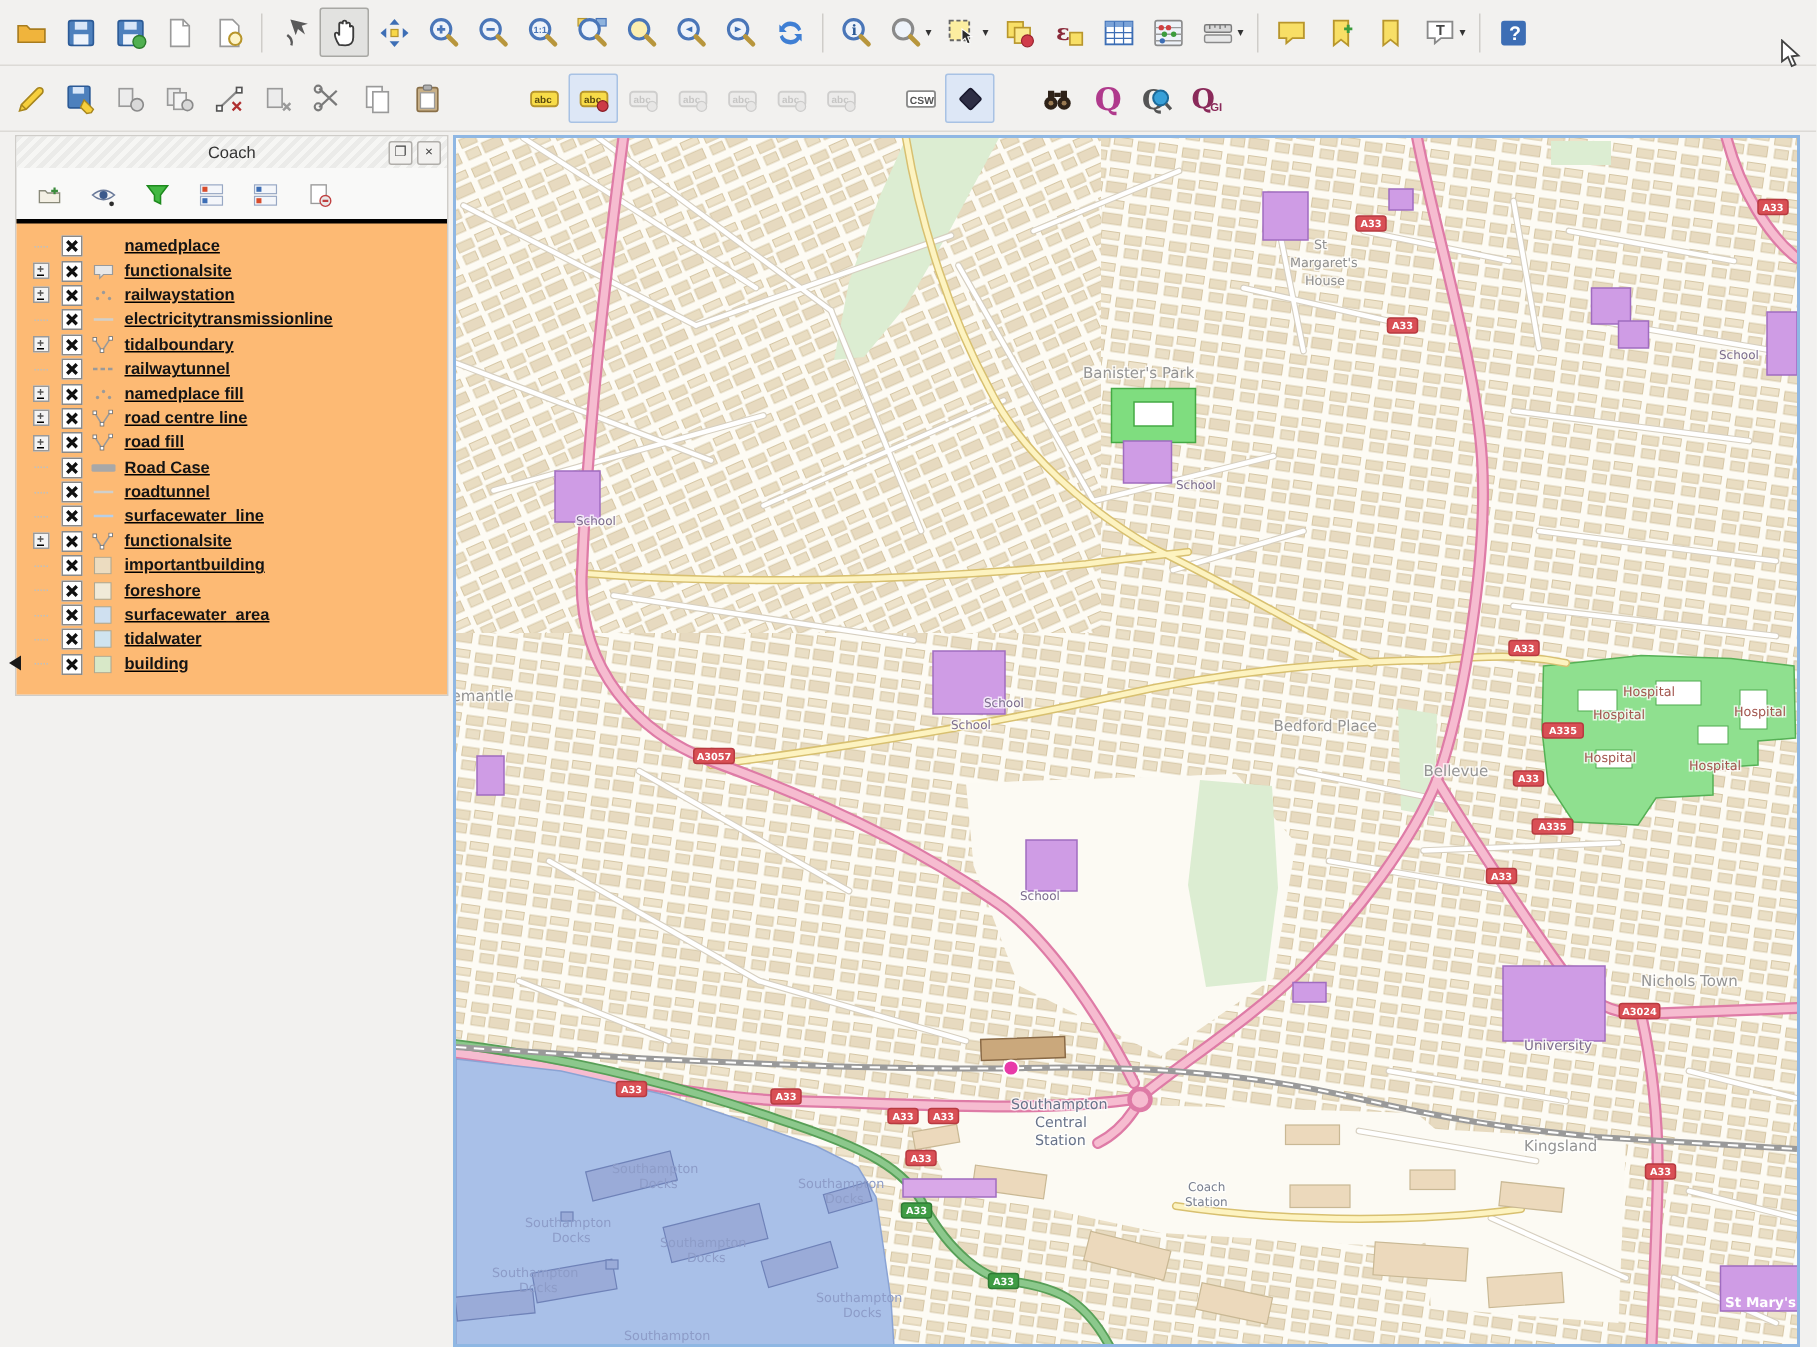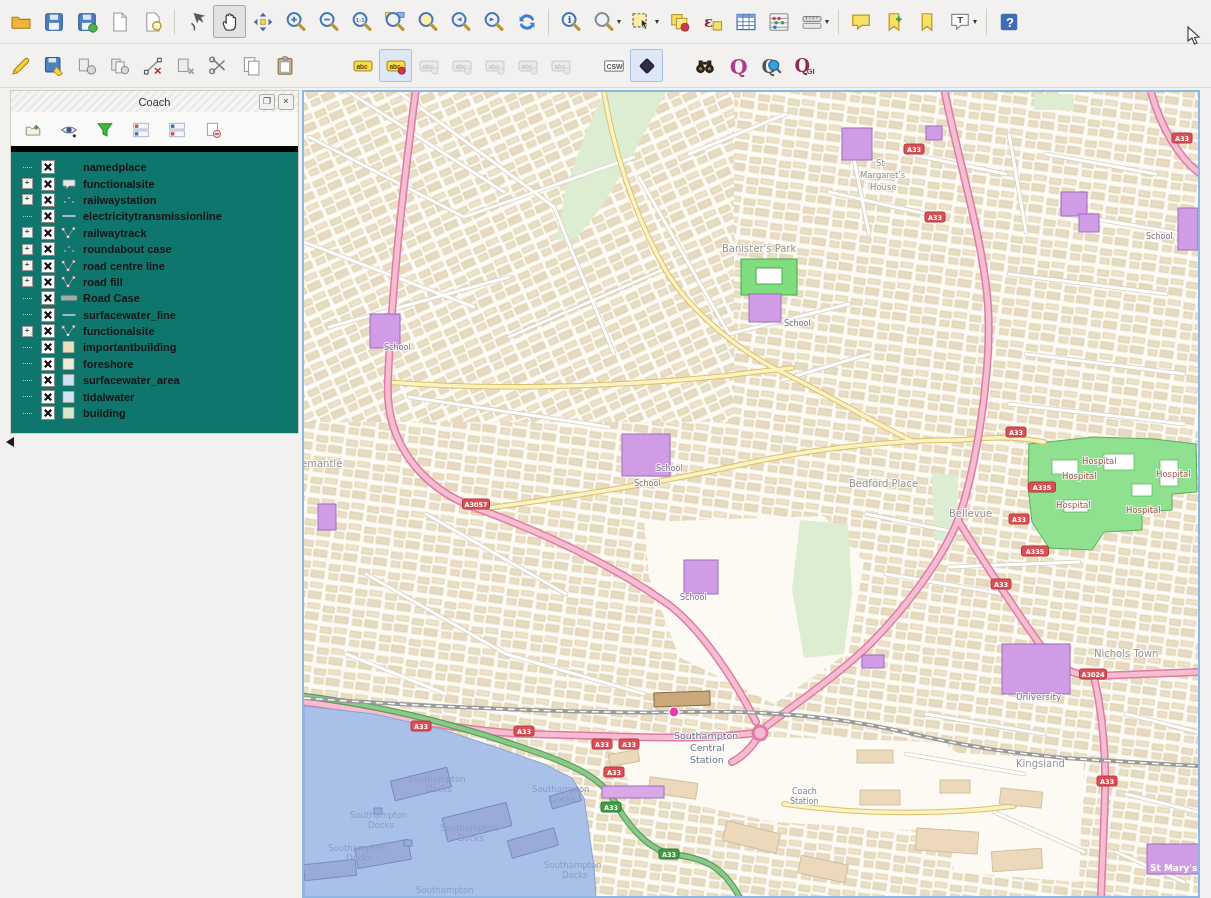--- a/index.html
+++ b/index.html
@@ -12,21 +12,21 @@
   .caret{font-size:8px;color:#333;margin-left:-3px;width:8px;flex:0 0 auto;}
   .sep{width:1px;height:26px;background:#cfcdc9;margin:0 5px;flex:0 0 auto;}
   .gap1{width:45px;flex:0 0 auto;} .gap2{width:20px;flex:0 0 auto;} .gap3{width:25px;flex:0 0 auto;}
 
   #layers-panel{position:absolute;left:10px;top:90px;width:287px;background:#f9f9f8;border:1px solid #cfcdc9;}
   .panel-title{height:21px;background:repeating-linear-gradient(135deg,#ebebe9 0 3px,#f6f6f4 3px 6px);display:flex;align-items:center;justify-content:center;font-size:11px;color:#333;position:relative;}
   .pt-btns{position:absolute;right:4px;top:3px;display:flex;gap:3px;}
   .pt-btn{width:14px;height:14px;border:1px solid #b0aeaa;background:#f2f1ef;font-size:9px;line-height:12px;text-align:center;color:#444;border-radius:2px;}
   .panel-tools{display:flex;gap:9px;padding:5px 8px 4px;align-items:center;}
   .ptool{width:25px;height:23px;display:flex;align-items:center;justify-content:center;border:1px solid transparent;border-radius:2px;}
-  .layer-list{background:#0f766e;border-top:6px solid #000000;padding:7px 0 12px;position:relative;}
+  .layer-list{background:#fdba74;border-top:3px solid #000000;padding:7px 0 12px;position:relative;text-decoration:underline;}
   .layer-row{display:flex;align-items:center;height:16.4px;padding-left:7px;gap:5px;font-size:11px;font-weight:bold;color:#141414;white-space:nowrap;}
   .rail{width:18px;display:flex;align-items:center;justify-content:center;flex:0 0 auto;}
   .expander{width:9px;height:9px;border:1px solid #9a9a9a;background:#f4f4f4;font-size:8px;line-height:7px;text-align:center;color:#555;}
   .raildash{width:9px;border-top:1px dotted #c0c0bc;height:0;}
   .cb{width:12px;height:12px;border:1px solid #8a8a8a;background:#fff;display:flex;align-items:center;justify-content:center;flex:0 0 auto;}
   .sw{width:18px;height:12px;display:flex;align-items:center;justify-content:center;flex:0 0 auto;}
 
   #collapse-arrow{position:absolute;left:1px;top:437px;width:0;height:0;border:5px solid transparent;border-right:8px solid #1a1a1a;}
   #map{position:absolute;left:302px;top:90px;width:894px;height:804px;border:2px solid #8fb7e3;background:#fdfbf4;overflow:hidden;}
   #mapsvg text{font-family:"DejaVu Sans",sans-serif;}
@@ -517,39 +517,55 @@
             </svg>
           </span>
           <span class="sw">
             <svg width="16" height="12" viewBox="0 0 16 12">
               <path d="M2 2l5 8 6-9" fill="none" stroke="#9a9a9a" stroke-width="1"></path>
               <rect x="1" y="1" width="2.4" height="2.4" fill="#fff" stroke="#777" stroke-width=".6"></rect>
               <rect x="5.8" y="8.6" width="2.4" height="2.4" fill="#fff" stroke="#777" stroke-width=".6"></rect>
               <rect x="11.6" y=".4" width="2.4" height="2.4" fill="#fff" stroke="#777" stroke-width=".6"></rect>
             </svg>
           </span>
-          <span>railwaytrack</span>
+          <span>tidalboundary</span>
+        </div>
+        <div class="layer-row">
+          <span class="rail">
+            <span class="raildash"></span>
+          </span>
+          <span class="cb">
+            <svg width="10" height="10" viewBox="0 0 11 11">
+              <path d="M2 2L9 9M9 2L2 9" stroke="#111" stroke-width="2.4"></path>
+            </svg>
+          </span>
+          <span class="sw">
+            <svg width="16" height="12" viewBox="0 0 16 12">
+              <path d="M1 6h3M6 6h3M11 6h3" stroke="#9a9a9a" stroke-width="1.6"></path>
+            </svg>
+          </span>
+          <span>railwaytunnel</span>
         </div>
         <div class="layer-row">
           <span class="rail">
             <span class="expander">+</span>
           </span>
           <span class="cb">
             <svg width="10" height="10" viewBox="0 0 11 11">
               <path d="M2 2L9 9M9 2L2 9" stroke="#111" stroke-width="2.4"></path>
             </svg>
           </span>
           <span class="sw">
             <svg width="16" height="12" viewBox="0 0 16 12">
               <circle cx="4" cy="8" r="1.1" fill="#9a9a9a"></circle>
               <circle cx="8" cy="4" r="1.1" fill="#9a9a9a"></circle>
               <circle cx="12" cy="8" r="1.1" fill="#9a9a9a"></circle>
             </svg>
           </span>
-          <span>roundabout case</span>
+          <span>namedplace fill</span>
         </div>
         <div class="layer-row">
           <span class="rail">
             <span class="expander">+</span>
           </span>
           <span class="cb">
             <svg width="10" height="10" viewBox="0 0 11 11">
               <path d="M2 2L9 9M9 2L2 9" stroke="#111" stroke-width="2.4"></path>
             </svg>
           </span>
@@ -590,20 +606,36 @@
             <svg width="10" height="10" viewBox="0 0 11 11">
               <path d="M2 2L9 9M9 2L2 9" stroke="#111" stroke-width="2.4"></path>
             </svg>
           </span>
           <span class="sw">
             <svg width="16" height="12" viewBox="0 0 16 12">
               <path d="M1.5 6h13" stroke="#a8a8a8" stroke-width="5" stroke-linecap="round"></path>
             </svg>
           </span>
           <span>Road Case</span>
+        </div>
+        <div class="layer-row">
+          <span class="rail">
+            <span class="raildash"></span>
+          </span>
+          <span class="cb">
+            <svg width="10" height="10" viewBox="0 0 11 11">
+              <path d="M2 2L9 9M9 2L2 9" stroke="#111" stroke-width="2.4"></path>
+            </svg>
+          </span>
+          <span class="sw">
+            <svg width="16" height="12" viewBox="0 0 16 12">
+              <path d="M1.5 6h13" stroke="#d0d0cc" stroke-width="1.6"></path>
+            </svg>
+          </span>
+          <span>roadtunnel</span>
         </div>
         <div class="layer-row">
           <span class="rail">
             <span class="raildash"></span>
           </span>
           <span class="cb">
             <svg width="10" height="10" viewBox="0 0 11 11">
               <path d="M2 2L9 9M9 2L2 9" stroke="#111" stroke-width="2.4"></path>
             </svg>
           </span>

